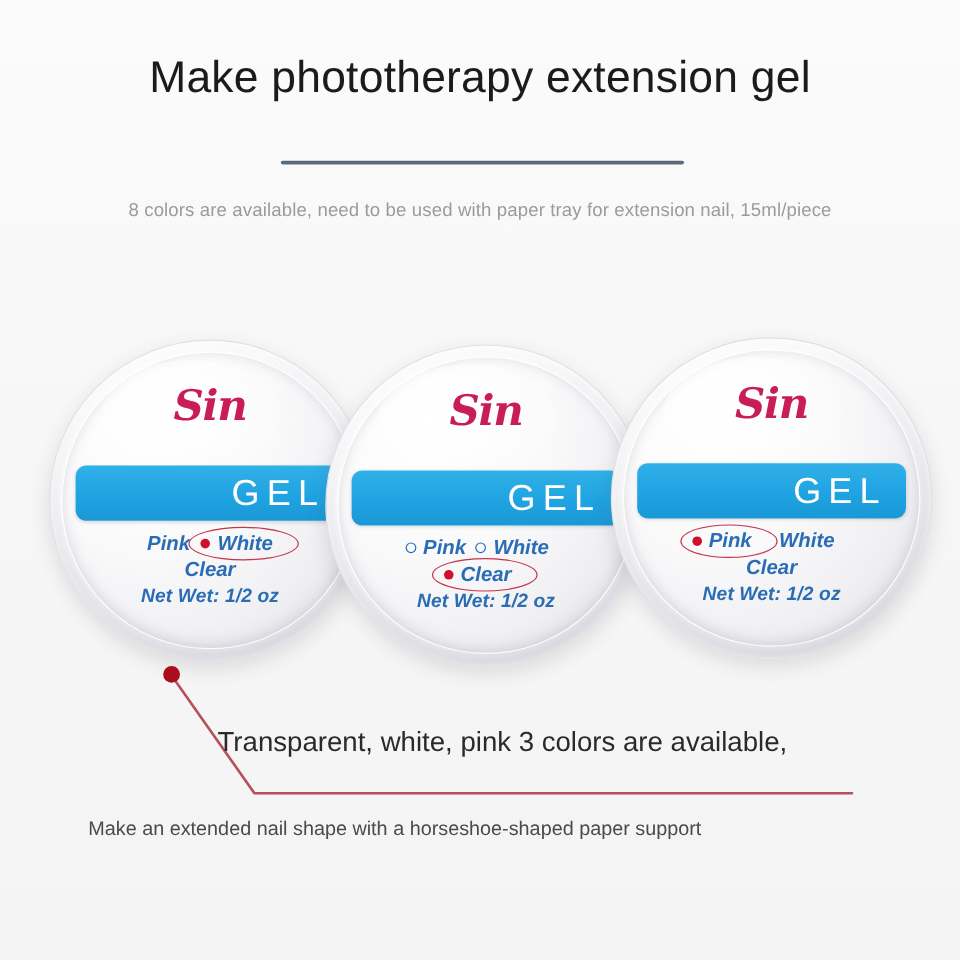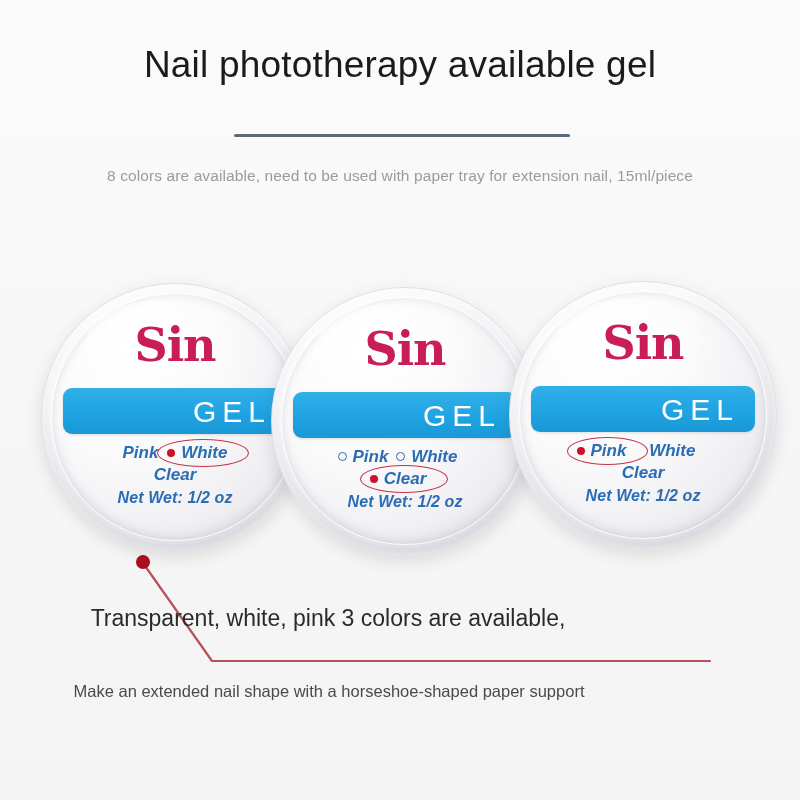--- a/index.html
+++ b/index.html
@@ -100,22 +100,23 @@
     width: 266px; height: 266px;
     z-index: 4;
   }
   .brand {
     position: absolute;
     top: 34px;
     left: 0;
     width: 266px;
     text-align: center;
     font-family: "DejaVu Serif", serif;
+    font-style: italic;
     font-weight: 700;
-    font-size: 46px;
+    font-size: 35px;
     color: #c81e55;
     letter-spacing: -1px;
     text-shadow: 0 1px 1px rgba(255,255,255,0.6);
   }
   .gel-band {
     position: absolute;
     left: 21px;
     top: 104px;
     width: 224px;
     height: 46px;
@@ -197,21 +198,21 @@
     left: 0; top: 0;
     width: 800px; height: 800px;
     z-index: 6;
     pointer-events: none;
   }
   .caption-main {
     position: absolute;
     left: 0;
     top: 605px;
     width: 656px;
-    text-align: center;
+    text-align: right;
     font-size: 23px;
     color: #2a2a2a;
     white-space: nowrap;
     z-index: 7;
   }
   .caption-sub {
     position: absolute;
     left: 0;
     top: 682px;
     width: 658px;
@@ -220,21 +221,21 @@
     color: #4a4a4a;
     white-space: nowrap;
     z-index: 7;
   }
 </style>
 </head>
 <body>
 
 <div id="stage">
 
-  <div class="title">Nail phototherapy available gel</div>
+  <div class="title">Make phototherapy extension gel</div>
   <div class="divider"></div>
   <div class="subtitle">8 colors are available, need to be used with paper tray for extension nail, 15ml/piece</div>
 
   <div class="jar" id="jar1">
     <div class="label">
       <div class="brand">Sin</div>
       <div class="gel-band">
         <span class="gel-text">GEL</span>
       </div>
       <div class="options">

